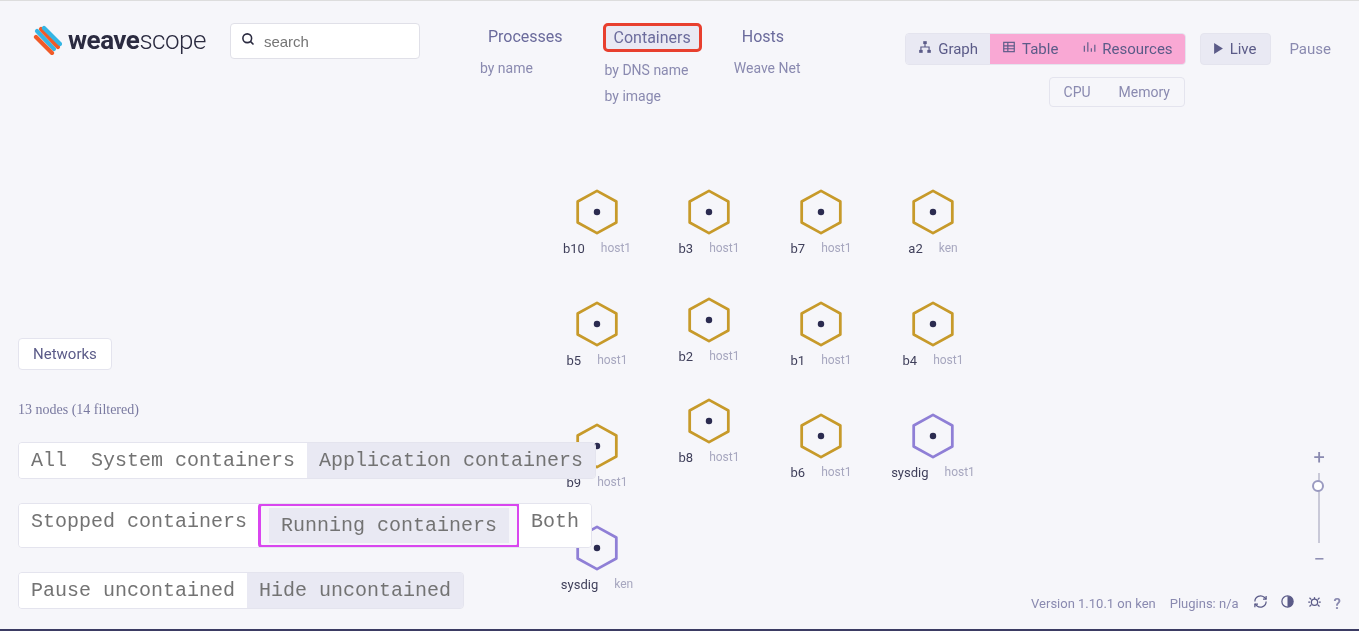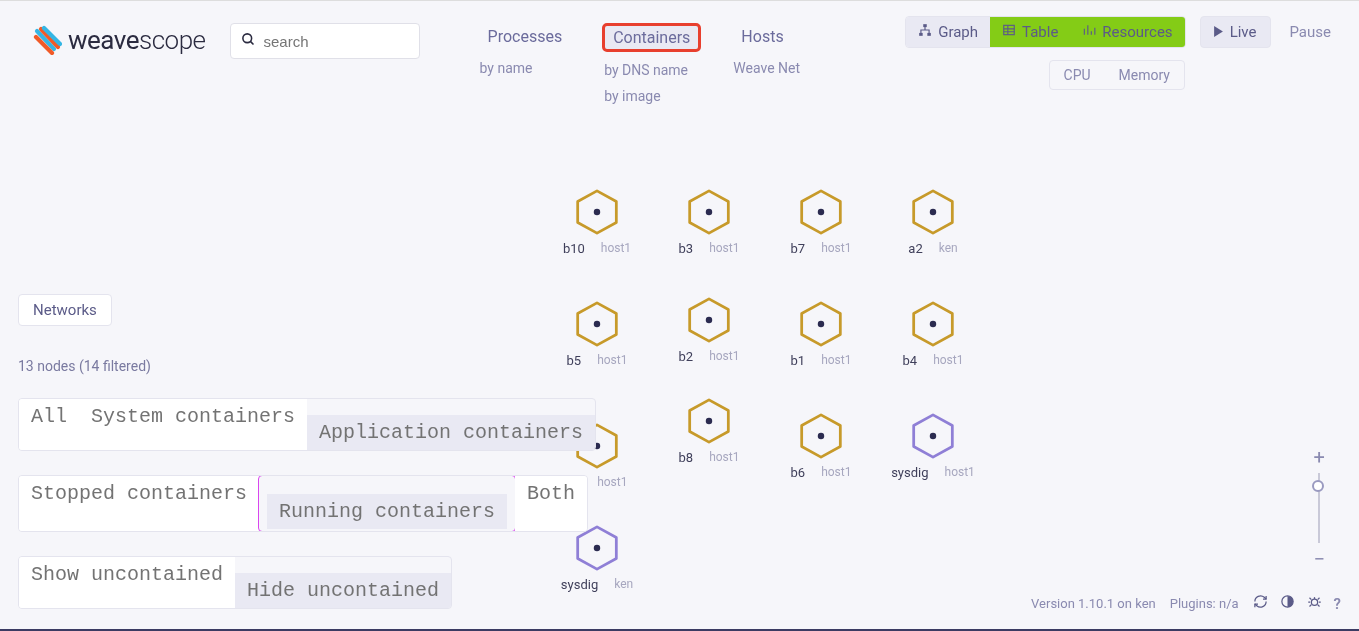--- a/index.html
+++ b/index.html
@@ -25,21 +25,21 @@
     height: 110px;
   }
   .logo {
     display: flex;
     align-items: center;
     gap: 6px;
     margin-top: 6px;
   }
   .logo-mark svg { display:block }
   .logo-text { font-size: 26px; color:#2b2b40; letter-spacing:-0.5px; }
-  .logo-text b { font-weight:400 }
+  .logo-text b { font-weight:700 }
   .logo-text span { font-weight:300 }
 
   .search-box {
     display:flex; align-items:center;
     background:#fff; border:1px solid #e0e0e8; border-radius:4px;
     height:36px; width:190px; padding:0 10px; margin-top:4px;
   }
   .search-box svg { flex:none }
   .search-box input {
     border:none; outline:none; background:transparent;
@@ -48,48 +48,48 @@
 
   
   .topologies { display:flex; gap:30px; margin-left:34px; margin-top:4px; color:#6b6b9c;}
   .topo-col { display:flex; flex-direction:column; gap:10px; font-size:16px; }
   .topo-main { cursor:pointer; padding:4px 10px; border-radius:4px; }
   .topo-main.active { background:#e9e9f3; color:#6b6b9c; }
   .highlight-red { border:3px solid #e83f2e; border-radius:5px; padding:2px 8px; }
   .topo-sub { font-size:14px; color:#8a8ab0; padding-left:2px; cursor:pointer;}
 
   
-  .view-controls { position:absolute; right:24px; top:15px; display:flex; flex-direction:column; align-items:flex-end; gap:12px;}
+  .view-controls { position:absolute; right:24px; top:32px; display:flex; flex-direction:column; align-items:flex-end; gap:12px;}
   .vc-row { display:flex; gap:14px; align-items:center;}
   .vc-group { display:flex; border:1px solid #e4e4ee; border-radius:4px; overflow:hidden;}
-  .vc-btn { display:flex; align-items:center; gap:6px; padding:6px 12px; font-size:15px; color:#5b5b88; cursor:pointer; background:#84cc16;}
+  .vc-btn { display:flex; align-items:center; gap:6px; padding:6px 12px; font-size:15px; color:#5b5b88; cursor:pointer; background:#f9a8d4;}
   .vc-btn.active { background:#e9e9f3;}
   .pill { display:flex; align-items:center; gap:6px; padding:6px 14px; border:1px solid #e4e4ee; border-radius:4px; font-size:15px; cursor:pointer; background:#fff;}
   .pill.active { background:#e9e9f3;padding-left:12px;}
   .plain-link { font-size:15px; color:#8a8ab0; cursor:pointer; padding:6px 4px;}
   .metric-group { display:flex; border:1px solid #e4e4ee; border-radius:4px; overflow:hidden; margin-right:150px;}
   .metric-btn { padding:6px 14px; font-size:14px; color:#8a8ab0; cursor:pointer;}
 
   
   .canvas { position:absolute; left:0; right:0; top:110px; bottom:0;}
   .node { position:absolute; width:110px; text-align:center; cursor:pointer;}
   .hex-wrap { display:flex; justify-content:center;}
   .hex { width:46px; height:46px;}
   .node-labels { margin-top:6px; font-size:13px; display:flex; justify-content:center; gap:16px;}
   .node-name { color:#3f3f5a;}
   .node-host { color:#a7a7bf; font-size:12px;}
 
   
   .filter-panel { position:absolute; left:18px; bottom:20px; display:flex; flex-direction:column; gap:24px;}
   .fp-pill { border:1px solid #e4e4ee; background:#fff; border-radius:4px; padding:6px 14px; font-size:15px; color:#5b5b88; cursor:pointer; width:fit-content;}
-  .fp-stats { font-size:14px; color:#7a7aa0; margin-top:8px;}
+  .fp-stats { font-size:14px; color:#7a7aa0; margin-top:8px;font-family:Liberation Serif, serif;}
   .fp-row { display:flex; gap:0; border:1px solid #e4e4ee; border-radius:4px; overflow:hidden; width:fit-content;}
   .fp-btn { padding:6px 12px; font-size:20px; color:#737373; cursor:pointer; background:#fff;font-family:Liberation Mono, monospace;}
-  .fp-btn.active { background:#e9e9f3;margin-top:16px;}
-  .fp-row .highlight-red { border:1px solid #d946ef; border-radius:4px; margin:-1px;}
+  .fp-btn.active { background:#e9e9f3;}
+  .fp-row .highlight-red { border:3px solid #d946ef; border-radius:4px; margin:-1px;}
 
   
   .status-bar { position:absolute; right:18px; bottom:16px; display:flex; align-items:center; gap:14px; font-size:13px; color:#8a8ab0;}
   .status-icons { display:flex; gap:12px; align-items:center;}
   .status-icons span { cursor:pointer; font-size:15px;}
 
   
   .zoom { position:absolute; right:34px; bottom:60px; display:flex; flex-direction:column; align-items:center; gap:6px; color:#8a8ab0;}
   .zoom .plus, .zoom .minus { font-size:20px; cursor:pointer; line-height:1;}
   .zoom-track { width:2px; height:70px; background:#c9c9d8; position:relative;}
@@ -357,21 +357,21 @@
       <div class="fp-btn active">Application containers</div>
     </div>
   <div class="fp-row" id="fp-row2">
       <div class="fp-btn">Stopped containers</div>
       <div class="highlight-red">
         <div class="fp-btn active">Running containers</div>
       </div>
       <div class="fp-btn">Both</div>
     </div>
   <div class="fp-row" id="fp-row3">
-      <div class="fp-btn">Show uncontained</div>
+      <div class="fp-btn">Pause uncontained</div>
       <div class="fp-btn active">Hide uncontained</div>
     </div>
 </div>
 
 <div class="zoom">
   <span class="plus">+</span>
   <div class="zoom-track">
     <div class="zoom-thumb" id="zoom-thumb" style="top: 10%;"></div>
   </div>
   <span class="minus">−</span>

